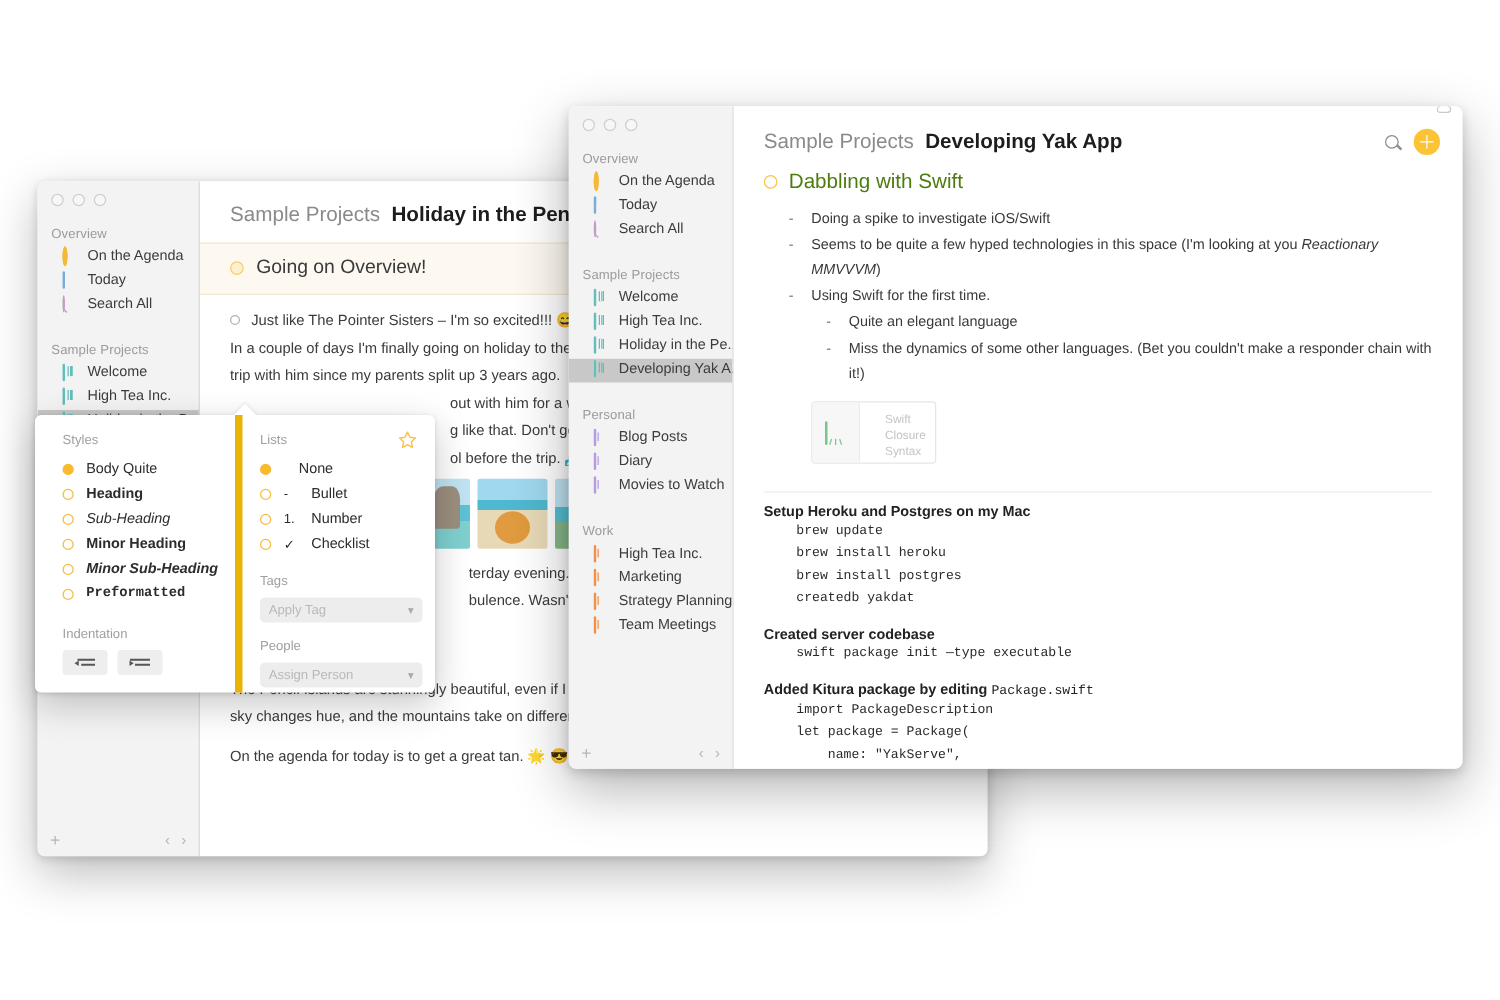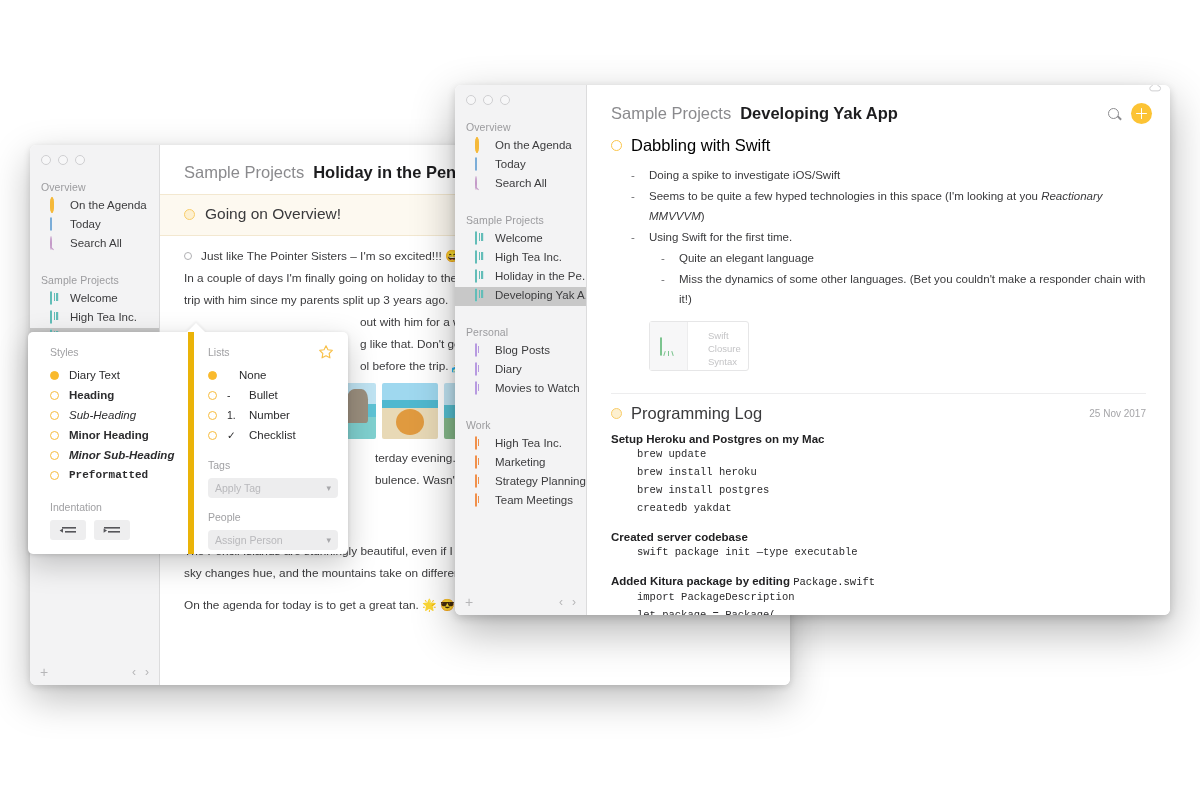--- a/index.html
+++ b/index.html
@@ -112,21 +112,21 @@
   .cloud-icon {
     position: absolute; right: 8px; top: -7px; width: 14px; height: 10px;
     color: #c9c9cb;
   }
 
   
   .note-body { padding: 12px 24px 0 24px; }
   .note-head { display: flex; align-items: center; gap: 9px; margin-bottom: 10px; }
   .ring { width: 11px; height: 11px; border-radius: 50%; border: 1.6px solid #fbc54a; }
   .ring.filled { border-color:#f9cd69; background: #fdf0d0; }
-  .note-head-title { font-size: 16.5px; color: #000000; }
+  .note-head-title { font-size: 16.5px; color: #4d7c0f; }
   .bullets { margin-left: 20px; }
   .b-row { display:flex; gap: 12px; font-size: 11.5px; color: #39393b;
            line-height: 20px; margin-bottom: 1px; }
   .b-row .dash { color:#6d6d70; width: 6px; flex:0 0 6px; }
   .b-row.indent { margin-left: 30px; }
   .b-row i { font-style: italic; }
 
   .attach-card {
     margin: 12px 0 0 38px; width: 100px; height: 50px;
     border: 1px solid #e6e6e7; border-radius: 3px; display: flex;
@@ -445,25 +445,20 @@
           </div>
           <div class="attach-text">
             <div>Swift Closure</div>
             <div>Syntax</div>
           </div>
         </div>
       </div>
 
       <div class="section-div"></div>
 
-      <div class="log-head">
-        <span class="ring filled"></span>
-        <span class="log-title">Programming Log</span>
-        <span class="log-date">25 Nov 2017</span>
-      </div>
 
       <div class="log-body">
         <div class="log-h">Setup Heroku and Postgres on my Mac</div>
         <div class="log-c">brew update
 brew install heroku
 brew install postgres
 createdb yakdat</div>
 
         <div class="log-h">Created server codebase</div>
         <div class="log-c">swift package init —type executable</div>
@@ -478,21 +473,21 @@
   </div>
 
   <div class="popover">
     <div class="pop-arrow"></div>
 
     <div class="pop-col pop-left">
       <div class="pop-label">Styles</div>
 
       <div class="radio-row">
         <span class="rdot on"></span>
-        <span class="s-body">Diary Text</span>
+        <span class="s-body">Body Quite</span>
       </div>
       <div class="radio-row">
         <span class="rdot"></span>
         <span class="s-head">Heading</span>
       </div>
       <div class="radio-row">
         <span class="rdot"></span>
         <span class="s-sub">Sub-Heading</span>
       </div>
       <div class="radio-row">

